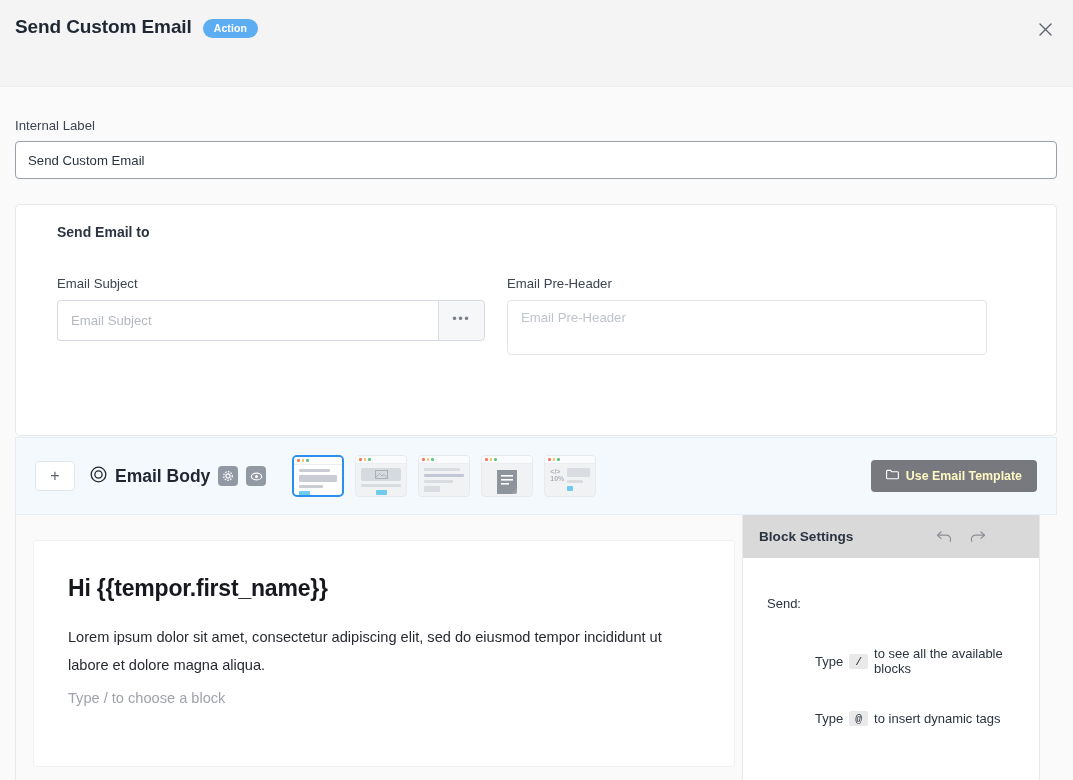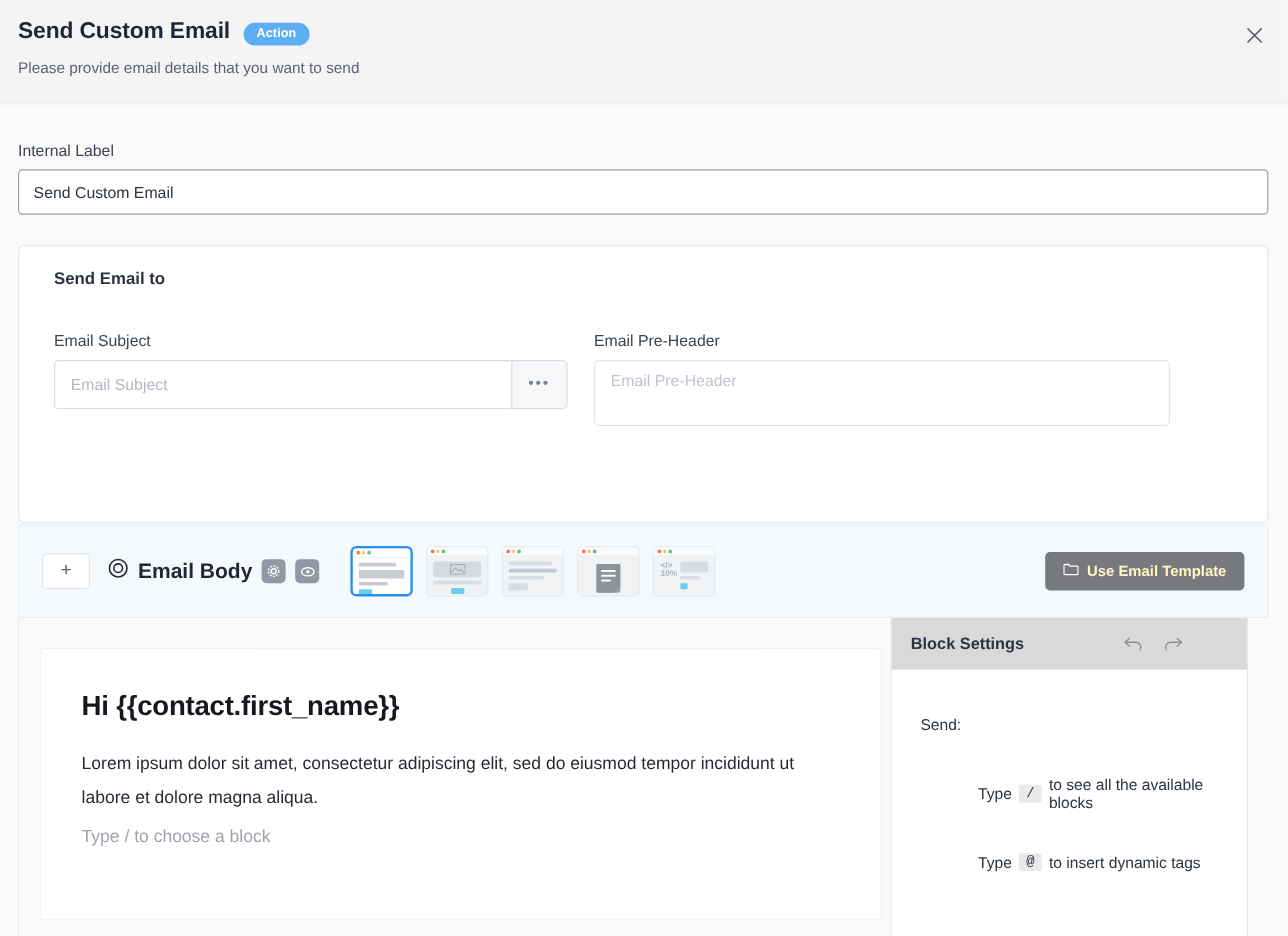--- a/index.html
+++ b/index.html
@@ -42,21 +42,21 @@
   .text-input {
     width: 1042px; height: 38px; margin-top: 8px;
     border: 1px solid #9aa0aa; border-radius: 4px; background: #ffffff;
     padding: 0 12px; font-size: 13.2px; color: #2b3440;
     font-family: "Liberation Sans", sans-serif;
   }
 
   
   .card {
     position: absolute; left: 15px; top: 204px; width: 1042px; height: 232px;
-    background: #ffffff; border: 1px solid #e6e8ec; border-radius: 5px;
+    background: #ffffff; border: 1px solid #e6e8ec; border-radius: 5px; padding-left: 12px;
   }
   .card-inner { padding: 19px 29px 0 29px; }
   .section-title { font-size: 14px; font-weight: bold; color: #2b3440; }
   .radio-row { display: flex; align-items: center; margin-top: 27px; }
   .radio-opt { display: flex; align-items: center; gap: 10px; cursor: pointer; }
   .radio-opt.second { margin-left: 79px; }
   .radio {
     width: 15px; height: 15px; border-radius: 50%;
     border: 1px solid #c2c7cf; background: #fff;
     display: flex; align-items: center; justify-content: center; flex: none;
@@ -195,21 +195,20 @@
 </head>
 <body>
 
 <div class="page">
 
   <div class="header">
     <div class="title-row">
       <span class="title">Send Custom Email</span>
       <span class="badge">Action</span>
     </div>
-    <div class="subtitle">Please provide email details that you want to send</div>
     <div class="close-btn">
       <svg width="15" height="15" viewBox="0 0 15 15">
           <path d="M2 2 L13 13 M13 2 L2 13" stroke="#5d6470" stroke-width="1.4" stroke-linecap="round" fill="none"></path>
         </svg>
     </div>
   </div>
 
   <div class="internal-label-wrap">
     <div class="field-label">Internal Label</div>
     <input class="text-input" type="text" value="Send Custom Email" style="">
@@ -344,21 +343,21 @@
         <svg width="13" height="11" viewBox="0 0 13 11">
             <path d="M0.6 2.2 A0.8 0.8 0 0 1 1.4 1.4 H4.6 L5.8 2.8 H11.6 A0.8 0.8 0 0 1 12.4 3.6 V9 A0.8 0.8 0 0 1 11.6 9.8 H1.4 A0.8 0.8 0 0 1 0.6 9 Z" fill="none" stroke="#fff" stroke-width="1.1"></path>
           </svg>
       </span>
       <span>Use Email Template</span>
     </button>
   </div>
 
   <div class="editor-wrap">
     <div class="editor-canvas">
-      <div class="editor-h1">Hi {{contact.first_name}}</div>
+      <div class="editor-h1">Hi {{tempor.first_name}}</div>
       <div class="editor-p">Lorem ipsum dolor sit amet, consectetur adipiscing elit, sed do eiusmod tempor incididunt ut labore et dolore magna aliqua.</div>
       <div class="editor-placeholder">Type / to choose a block</div>
     </div>
     <div class="scrollbar">
       <div class="scroll-arrow"></div>
     </div>
   </div>
 
   <div class="settings-panel">
     <div class="settings-head">

